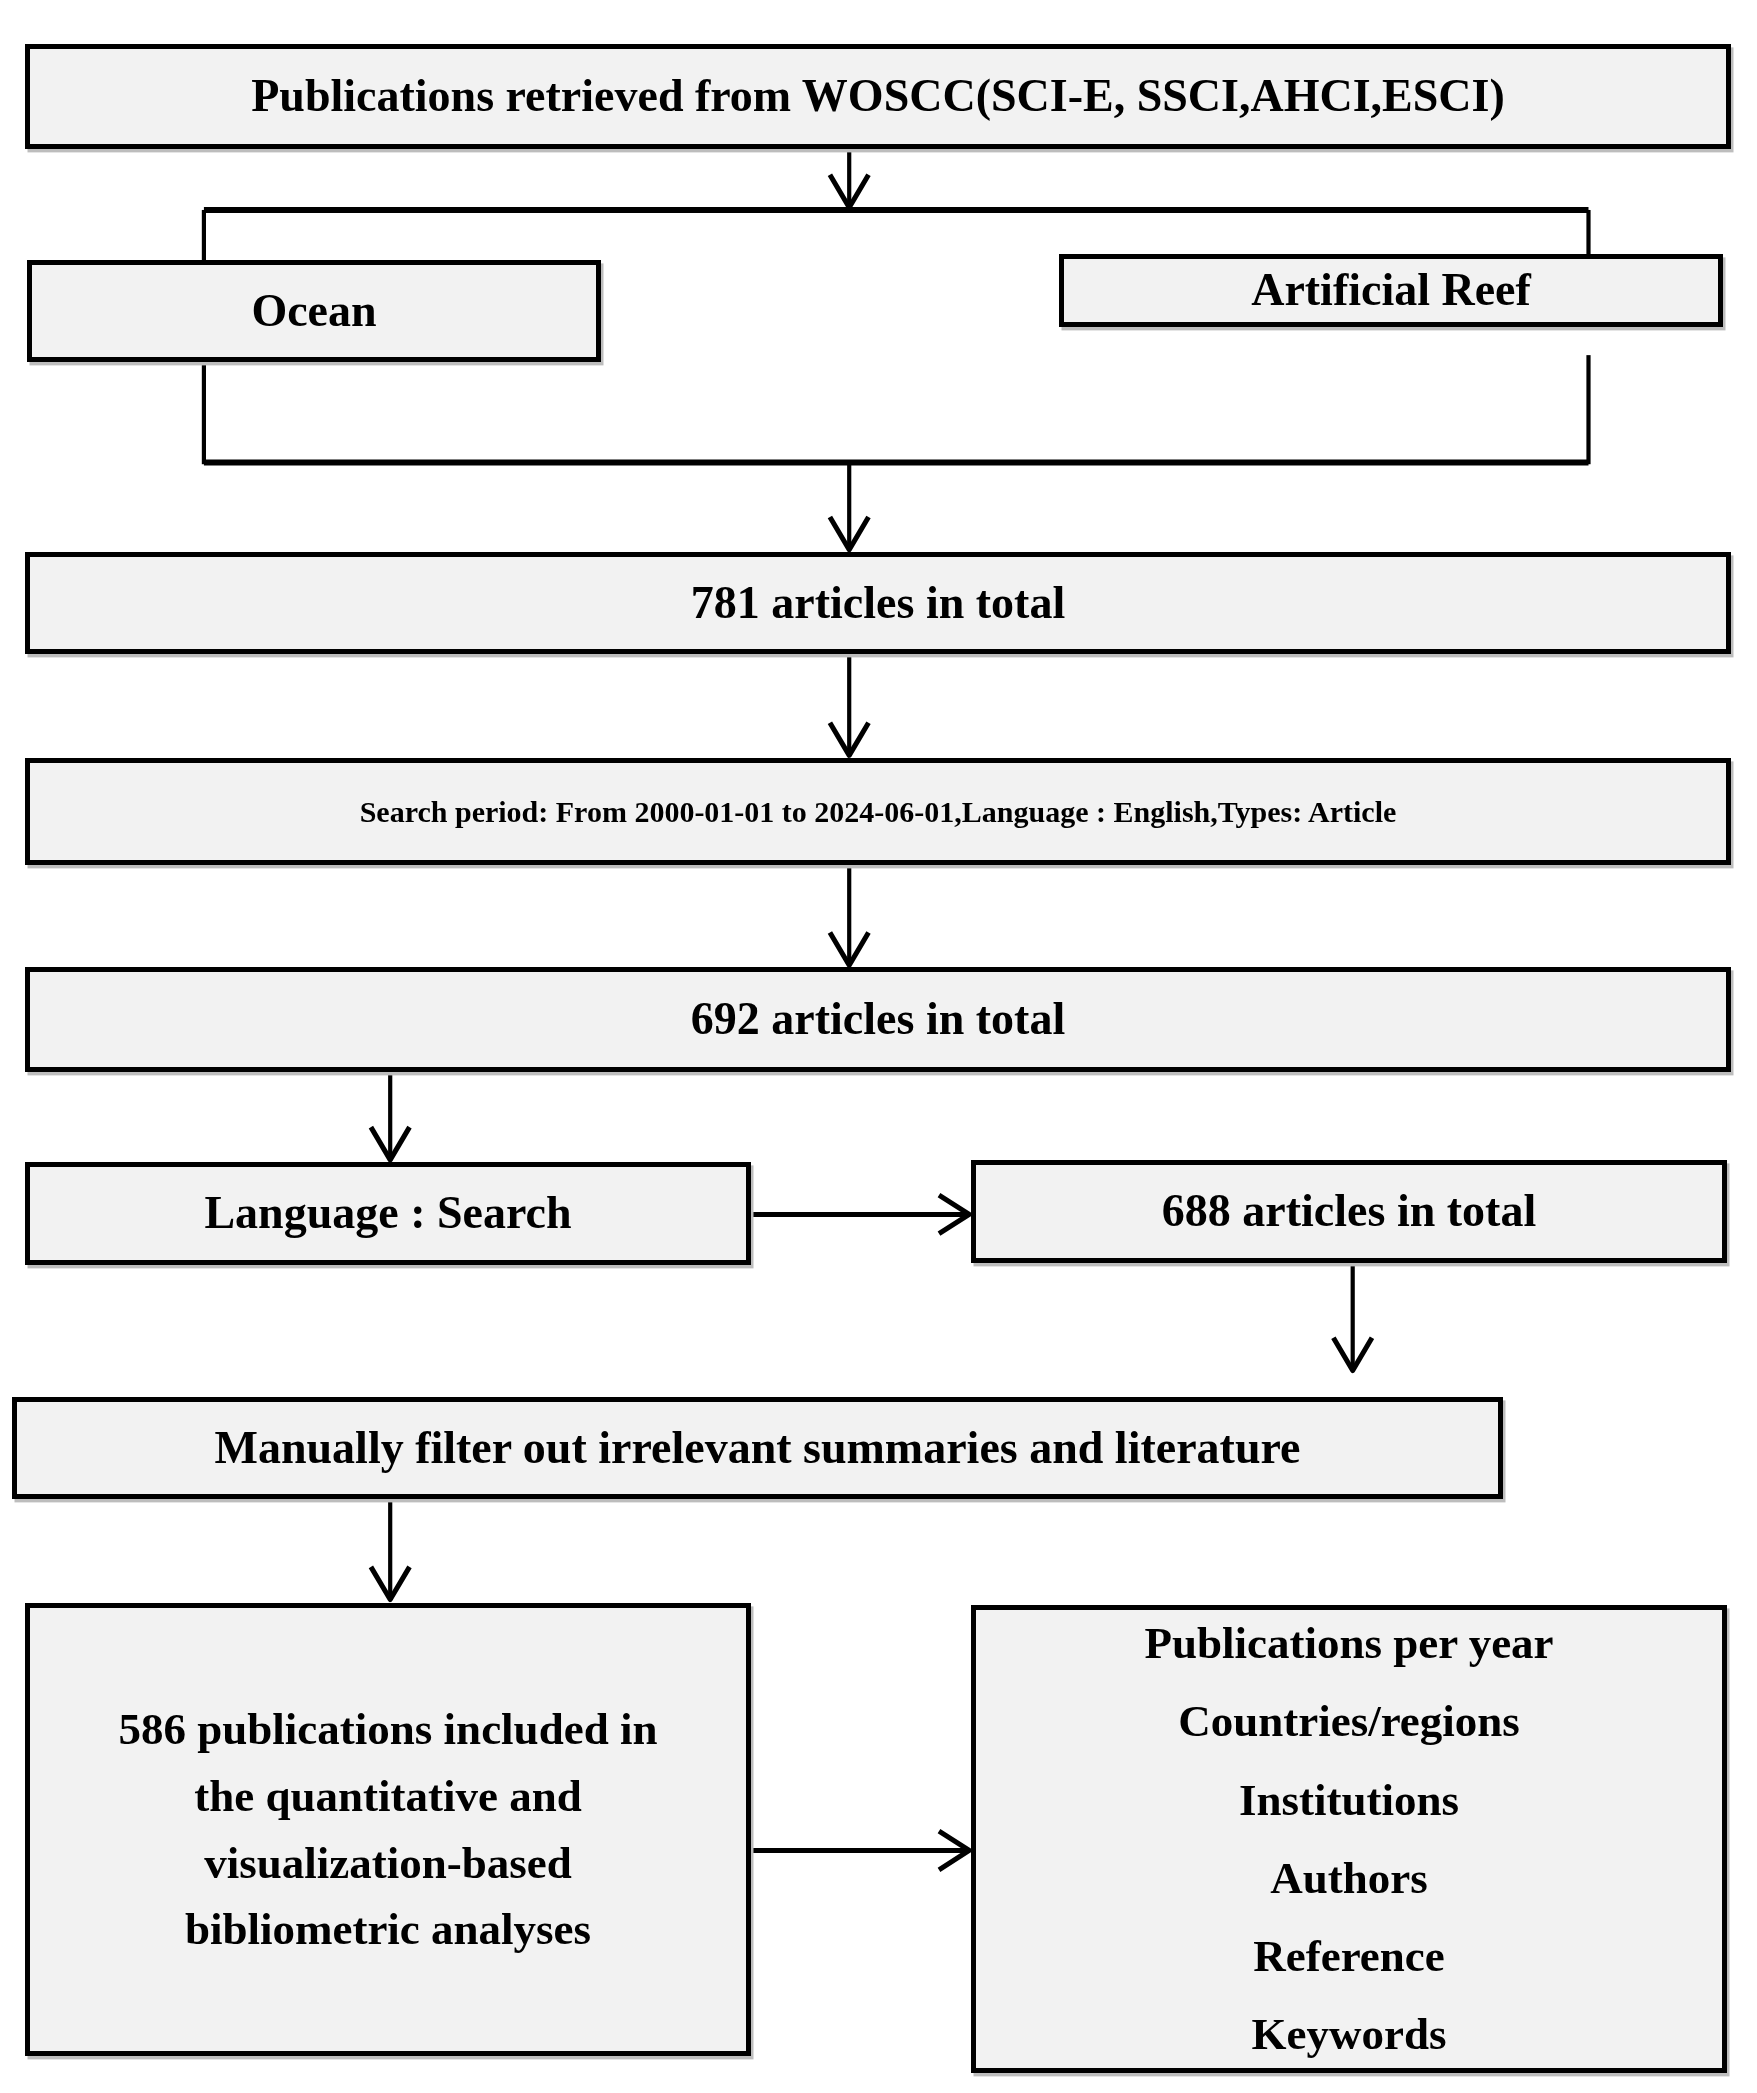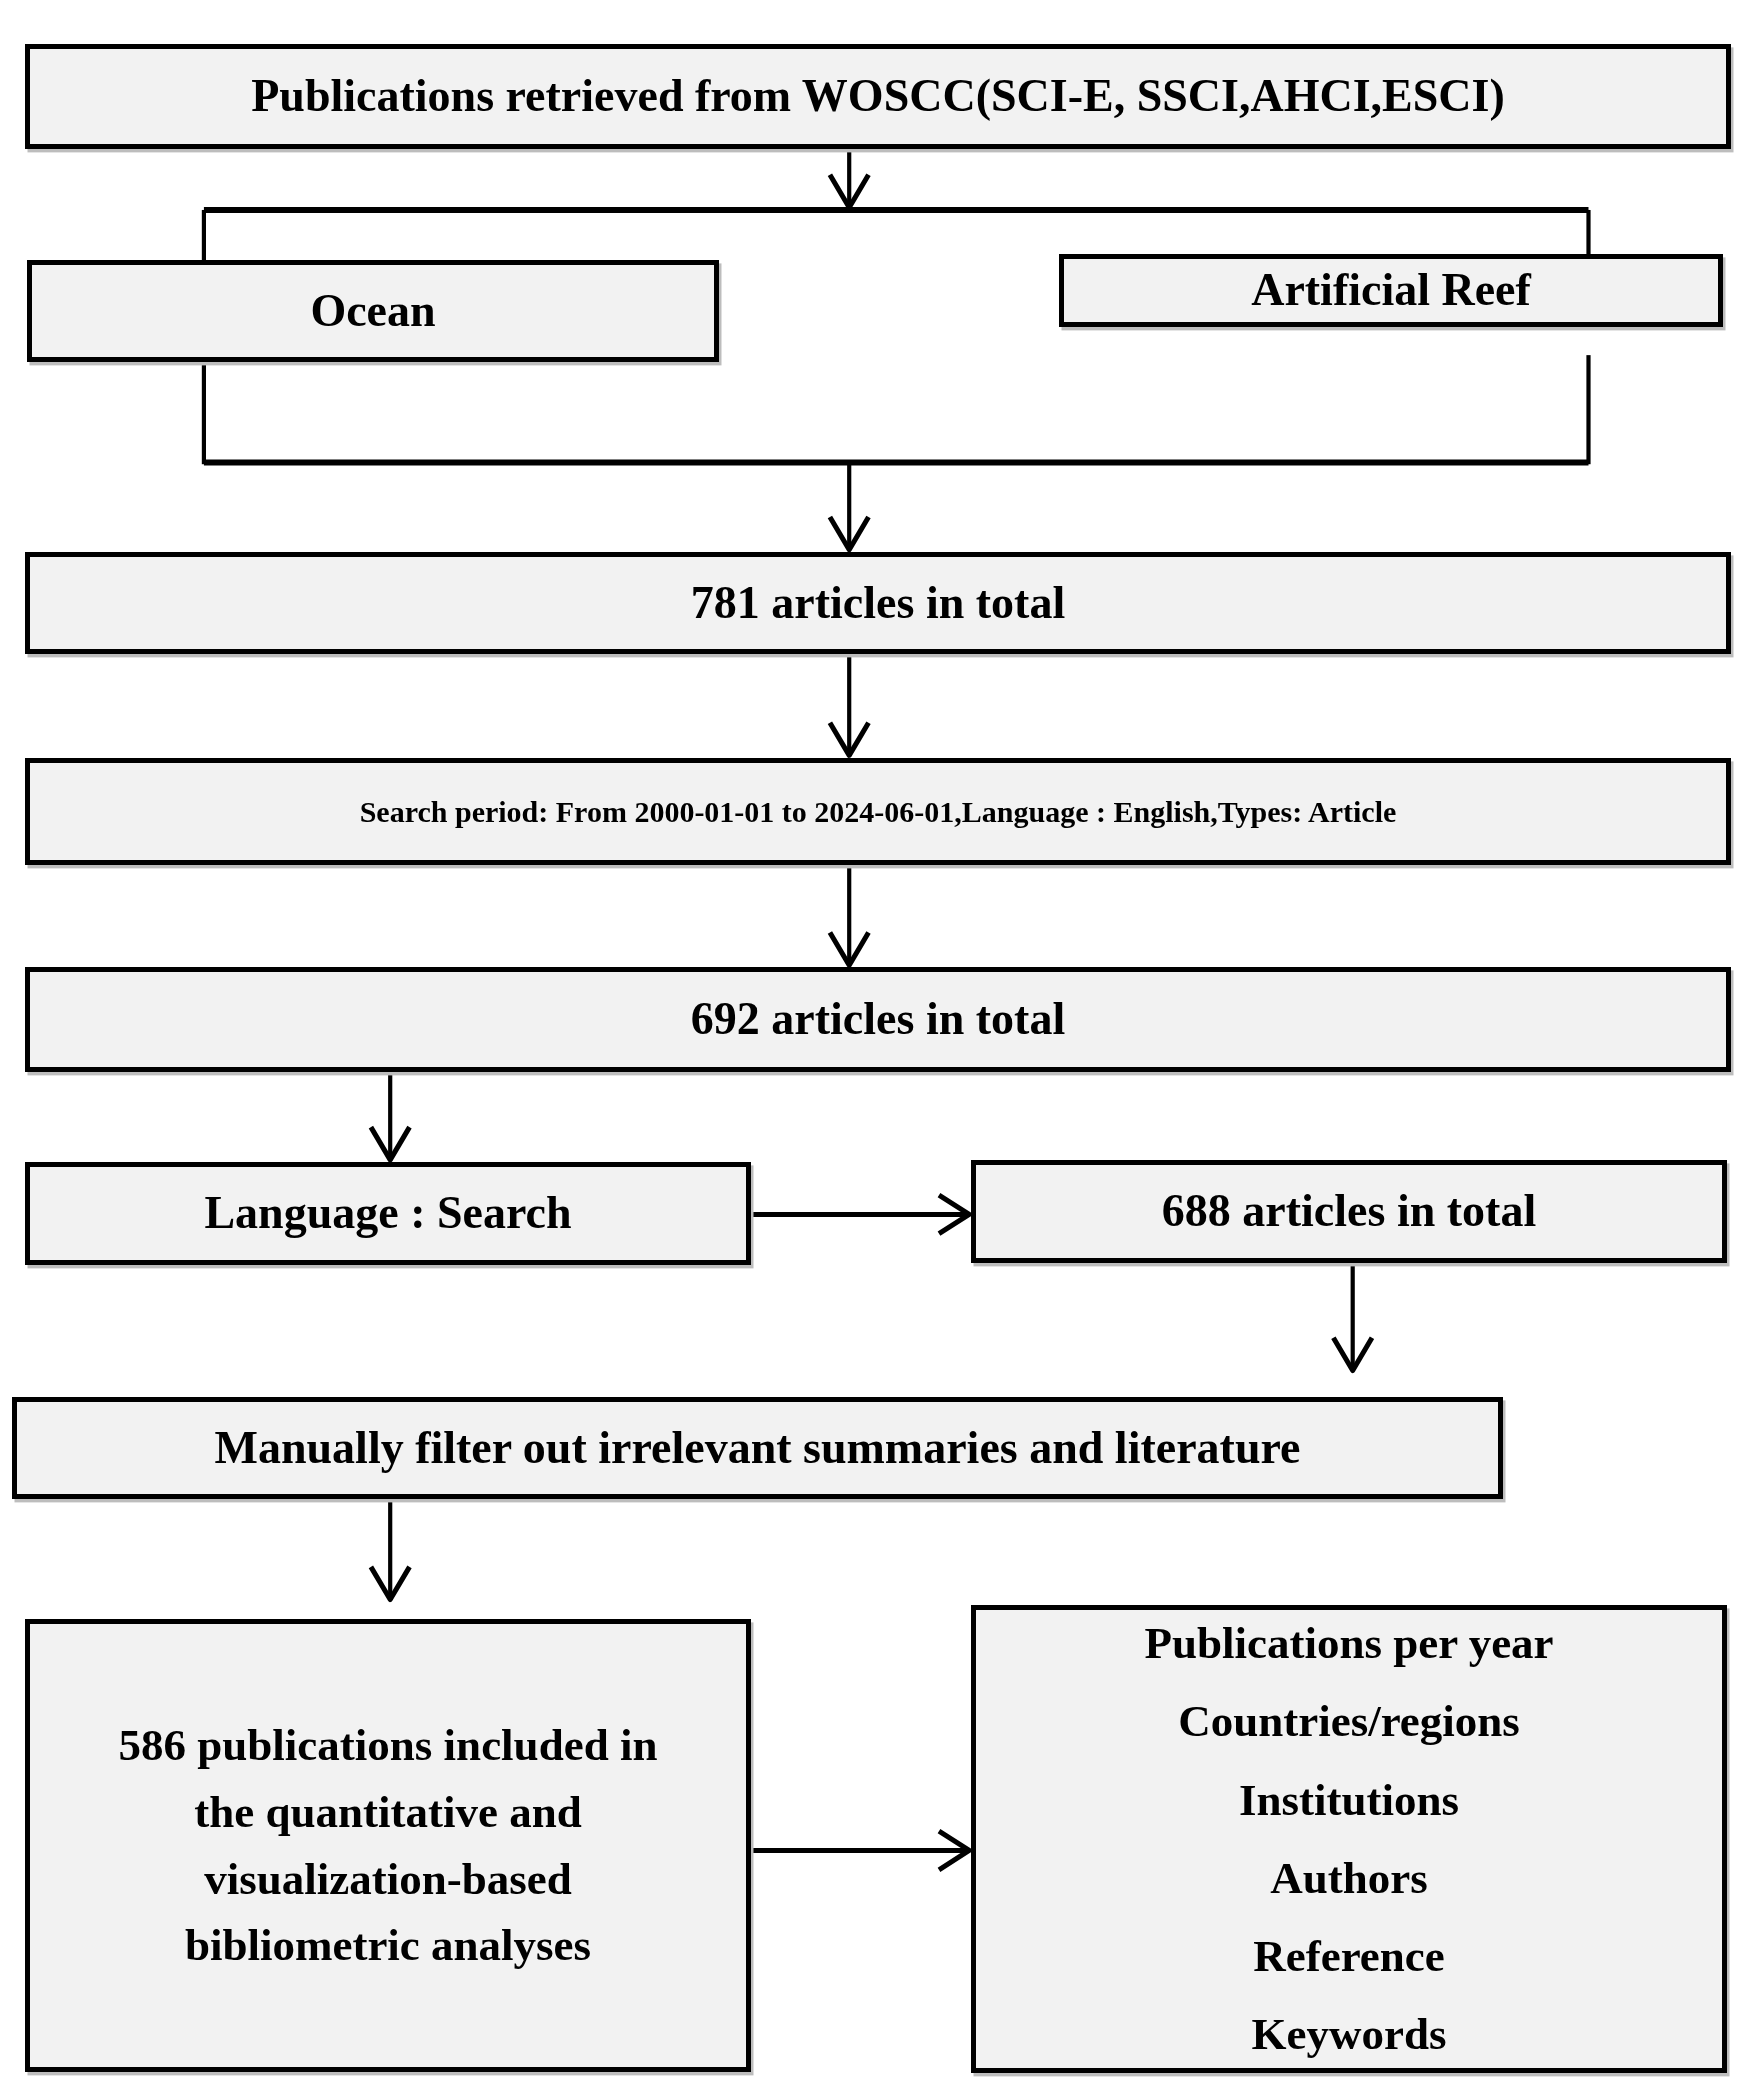--- a/index.html
+++ b/index.html
@@ -48,29 +48,29 @@
     flex-direction: column;
   }
   .box.multi .line {
     display: block;
     white-space: nowrap;
     line-height: 1.48;
     font-size: 45px;
   }
   
   #node-source            { left: 25px;   top: 28px;   width: 1706px; height: 105px; margin-top: 16px; }
-  #node-ocean             { left: 27px;   top: 260px;  width: 692px;  height: 102px; }
+  #node-ocean             { left: 27px;   top: 260px;  width: 574px;  height: 102px; }
   #node-artificial-reef   { left: 1059px; top: 254px;  width: 664px;  height: 73px; }
   #node-total-781         { left: 25px;   top: 552px;  width: 1706px; height: 102px; }
   #node-search-criteria   { left: 25px;   top: 758px;  width: 1706px; height: 107px; }
   #node-total-692         { left: 25px;   top: 967px; width: 1706px; height: 105px; }
   #node-language-filter   { left: 25px;   top: 1162px; width: 726px;  height: 103px; }
   #node-total-688         { left: 971px; top: 1160px; width: 756px;  height: 103px; }
   #node-manual-filter     { left: 12px;   top: 1373px; width: 1491px; height: 102px; margin-top: 24px; }
-  #node-included          { left: 25px;   top: 1603px; width: 726px;  height: 453px; margin-top: 16px; }
+  #node-included          { left: 25px;   top: 1603px; width: 726px;  height: 453px; }
   #node-analysis-outputs  { left: 971px; top: 1605px; width: 756px;  height: 468px; justify-content: space-between; }
 </style>
 </head>
 <body>
 
 <div class="canvas">
 
   <svg class="connectors" viewBox="0 0 2095 2495" xmlns="http://www.w3.org/2000/svg" fill="none" stroke="#000000" stroke-linecap="butt" stroke-linejoin="round">
 
     <g>

